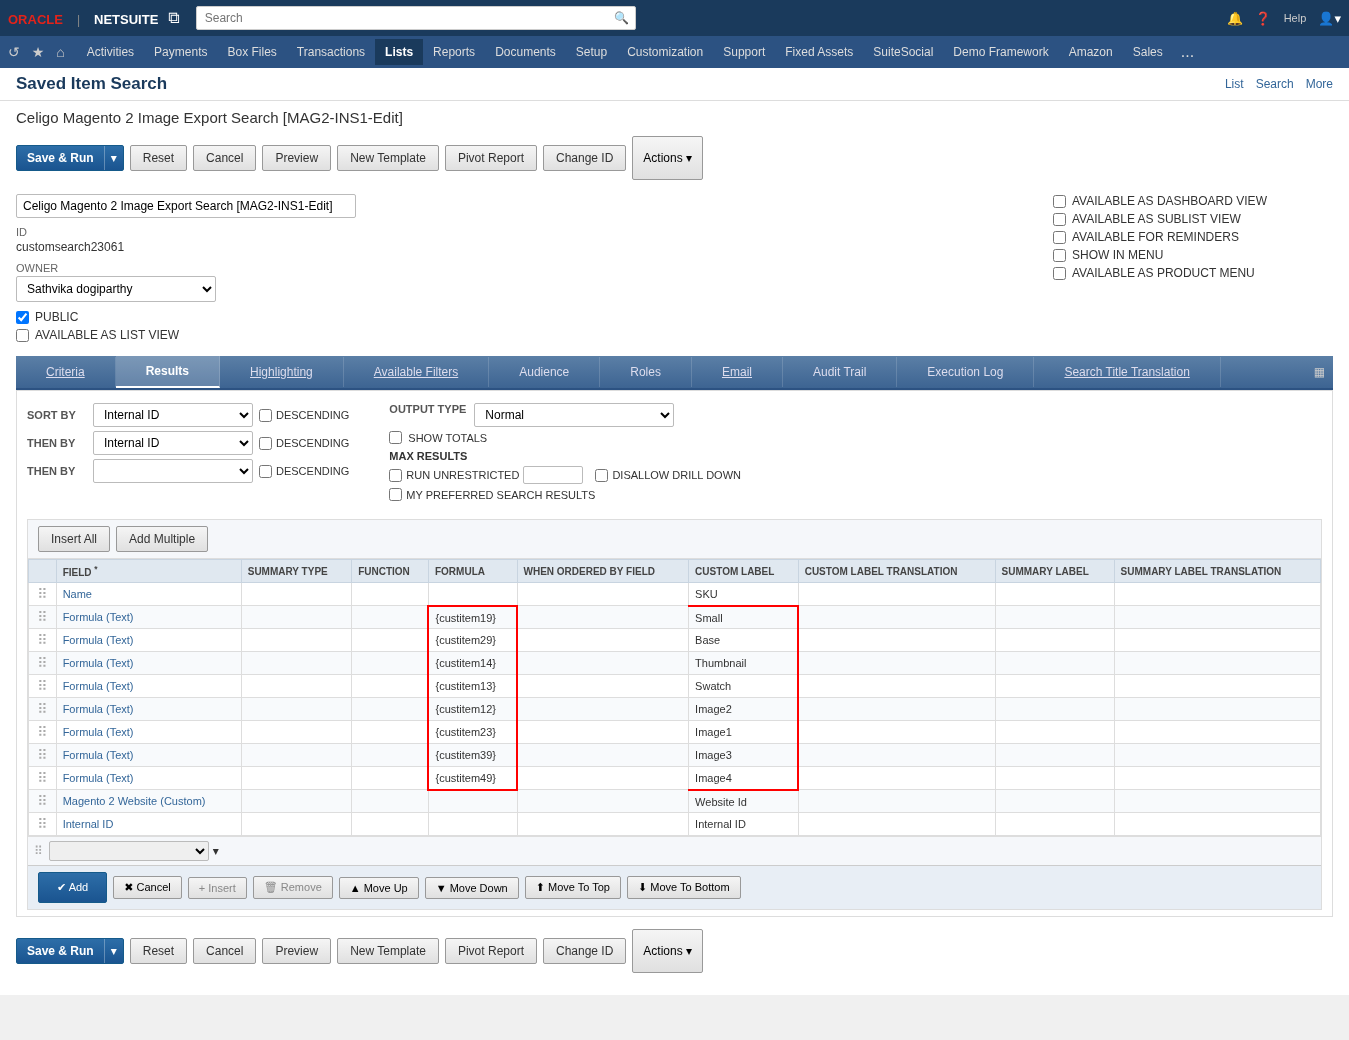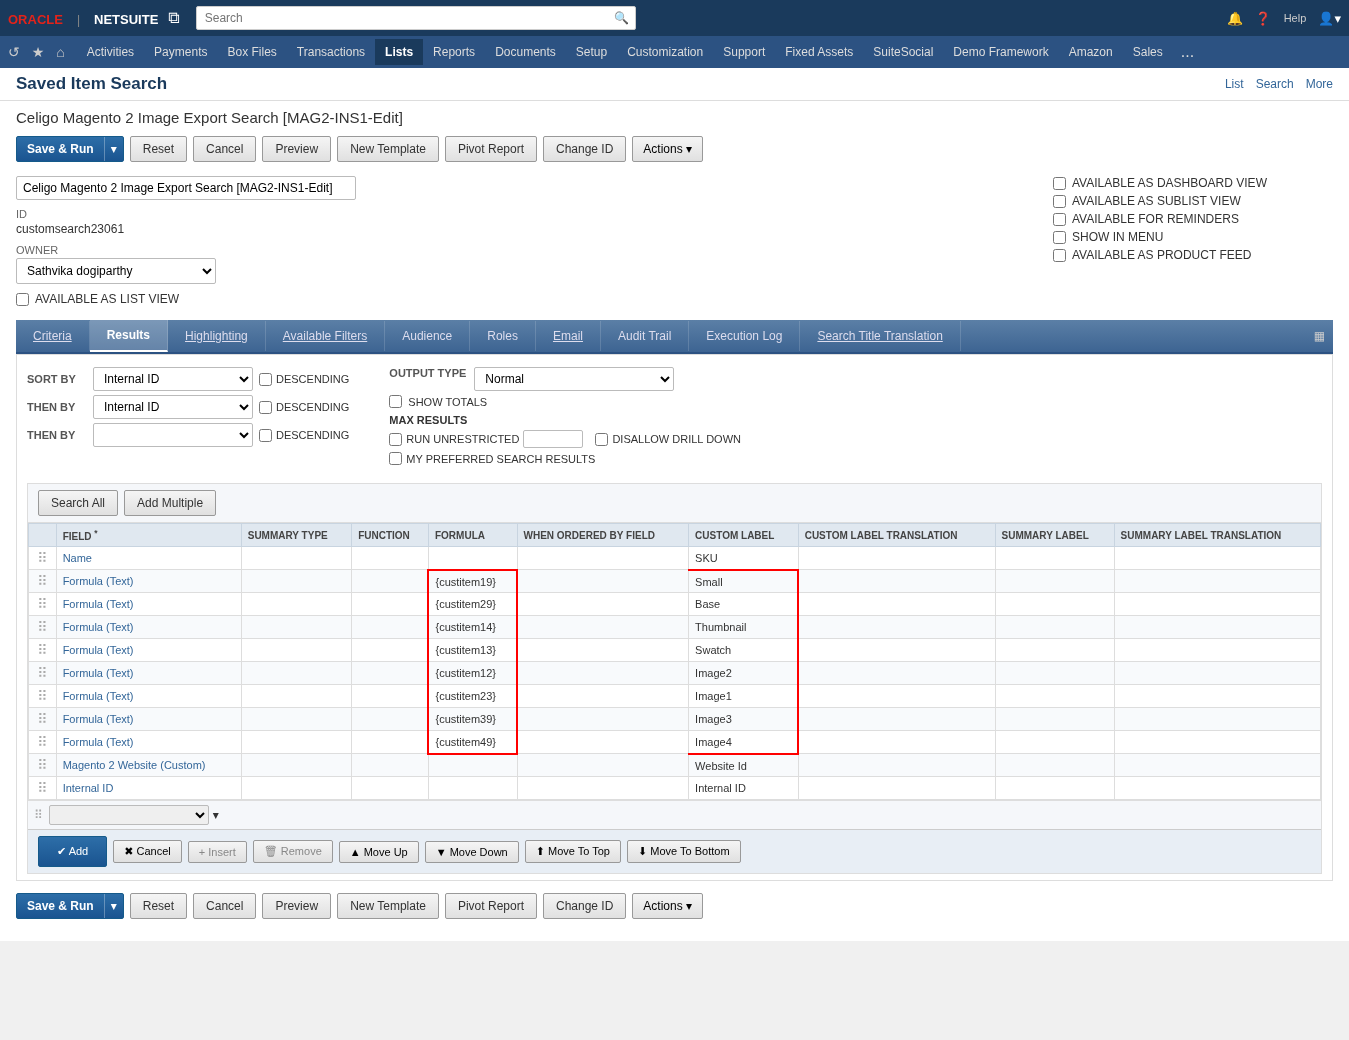--- a/index.html
+++ b/index.html
@@ -36,41 +36,41 @@
     
     .content { background: white; padding: 8px 16px; }
     .content-title { font-size: 15px; color: #333; margin-bottom: 10px; font-weight: normal; }
 
     
     .button-bar { display: flex; align-items: center; gap: 6px; margin-bottom: 14px; flex-wrap: wrap; }
     .btn { padding: 5px 12px; border: 1px solid #999; background: linear-gradient(to bottom, #f5f5f5, #e0e0e0); border-radius: 2px; cursor: pointer; font-size: 12px; color: #333; white-space: nowrap; }
     .btn-primary { background: linear-gradient(to bottom, #2d6ea8, #1a5490); color: white; border-color: #155a8a; display: flex; align-items: center; gap: 0; padding: 0; }
     .btn-primary .btn-main { padding: 5px 10px; color: white; font-weight: bold; }
     .btn-primary .btn-arrow { padding: 5px 6px; border-left: 1px solid rgba(255,255,255,0.3); color: white; }
-    .btn-actions { background: linear-gradient(to bottom, #f5f5f5, #e0e0e0); border: 1px solid #999; border-radius: 2px; cursor: pointer; font-size: 12px; display: flex; align-items: center; gap: 4px; padding: 5px 10px; }
+    .btn-actions { background: linear-gradient(to bottom, #f5f5f5, #e0e0e0); border: 1px solid #999; border-radius: 2px; cursor: pointer; font-size: 12px; display: flex; align-items: center; gap: 4px; padding: 14px 10px; }
 
     
     .form-section { display: flex; gap: 40px; margin-bottom: 10px; }
     .form-left { flex: 1; }
     .form-right { width: 280px; }
     .field-group { margin-bottom: 8px; }
     .field-label { font-size: 11px; color: #666; margin-bottom: 2px; text-transform: uppercase; }
     .field-label.required::after { content: ' *'; color: #c00; }
     .field-value { font-size: 12px; color: #333; }
     .field-input-title { width: 340px; padding: 4px 6px; border: 1px solid #bbb; border-radius: 2px; font-size: 12px; }
     .select-field { padding: 4px 6px; border: 1px solid #bbb; border-radius: 2px; font-size: 12px; background: white; }
     .select-field-wide { width: 200px; }
 
     
     .checkbox-row { display: flex; align-items: center; gap: 6px; margin-bottom: 4px; font-size: 12px; }
     .checkbox-row input[type=checkbox] { margin: 0; }
 
     
     .tab-bar { background: linear-gradient(to bottom, #5b7fa6, #3d6492); display: flex; align-items: center; border-bottom: 2px solid #2c5282; }
-    .tab { padding: 8px 17px; color: #dde; font-size: 12px; cursor: pointer; border-right: 1px solid rgba(255,255,255,0.15); white-space: nowrap; }
+    .tab { padding: 8px 30px; color: #dde; font-size: 12px; cursor: pointer; border-right: 1px solid rgba(255,255,255,0.15); white-space: nowrap; }
     .tab.active { background: rgba(255,255,255,0.2); color: white; font-weight: bold; border-bottom: 2px solid white; }
     .tab.underline { text-decoration: underline; }
     .tab-icon { margin-left: auto; padding: 4px 8px; color: #ccc; cursor: pointer; }
 
     
     .results-section { background: white; border: 1px solid #ddd; padding: 6px 10px; }
     .results-note { font-size: 11px; color: #555; margin-bottom: 8px; }
     .sort-row { display: flex; align-items: center; gap: 6px; margin-bottom: 4px; }
     .sort-select { padding: 3px 6px; border: 1px solid #bbb; border-radius: 2px; font-size: 12px; background: white; width: 160px; }
     .desc-check { display: flex; align-items: center; gap: 4px; font-size: 11px; }
@@ -192,20 +192,24 @@
         <div class="field-label">ID</div>
         <div class="field-value">customsearch23061</div>
       </div>
       <div class="field-group">
         <div class="field-label">OWNER</div>
         <select class="select-field select-field-wide">
           <option>Sathvika dogiparthy</option>
         </select>
       </div>
       <div class="checkbox-row">
+        <input type="checkbox" checked="" style="">
+        <span>PUBLIC</span>
+      </div>
+      <div class="checkbox-row">
         <input type="checkbox" style="">
         <span>AVAILABLE AS LIST VIEW</span>
       </div>
     </div>
     <div class="form-right">
       <div class="checkbox-row">
         <input type="checkbox" style="">
         <span>AVAILABLE AS DASHBOARD VIEW</span>
       </div>
       <div class="checkbox-row">
@@ -215,21 +219,21 @@
       <div class="checkbox-row">
         <input type="checkbox" style="">
         <span>AVAILABLE FOR REMINDERS</span>
       </div>
       <div class="checkbox-row">
         <input type="checkbox" style="">
         <span>SHOW IN MENU</span>
       </div>
       <div class="checkbox-row">
         <input type="checkbox" style="">
-        <span>AVAILABLE AS PRODUCT FEED</span>
+        <span>AVAILABLE AS PRODUCT MENU</span>
       </div>
     </div>
   </div>
 
   <div class="tab-bar">
     <span class="tab underline">Criteria</span>
     <span class="tab active">Results</span>
     <span class="tab underline">Highlighting</span>
     <span class="tab underline">Available Filters</span>
     <span class="tab">Audience</span>
@@ -305,21 +309,21 @@
         </div>
         <div style="display:flex;align-items:center;gap:4px;margin-top:4px;font-size:11px;">
           <input type="checkbox" style="">
           <span>MY PREFERRED SEARCH RESULTS</span>
         </div>
       </div>
     </div>
 
     <div class="columns-section">
       <div class="col-buttons">
-        <button class="btn">Search All</button>
+        <button class="btn">Insert All</button>
         <button class="btn">Add Multiple</button>
       </div>
 
       <div class="table-container">
         <div class="col-table-wrap">
           <table class="col-table">
             <thead>
               <tr>
                 <th></th>
                 <th>FIELD <sup>*</sup></th>

